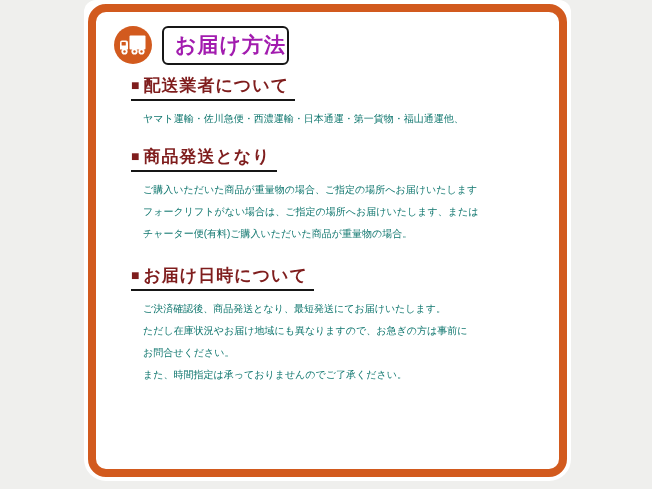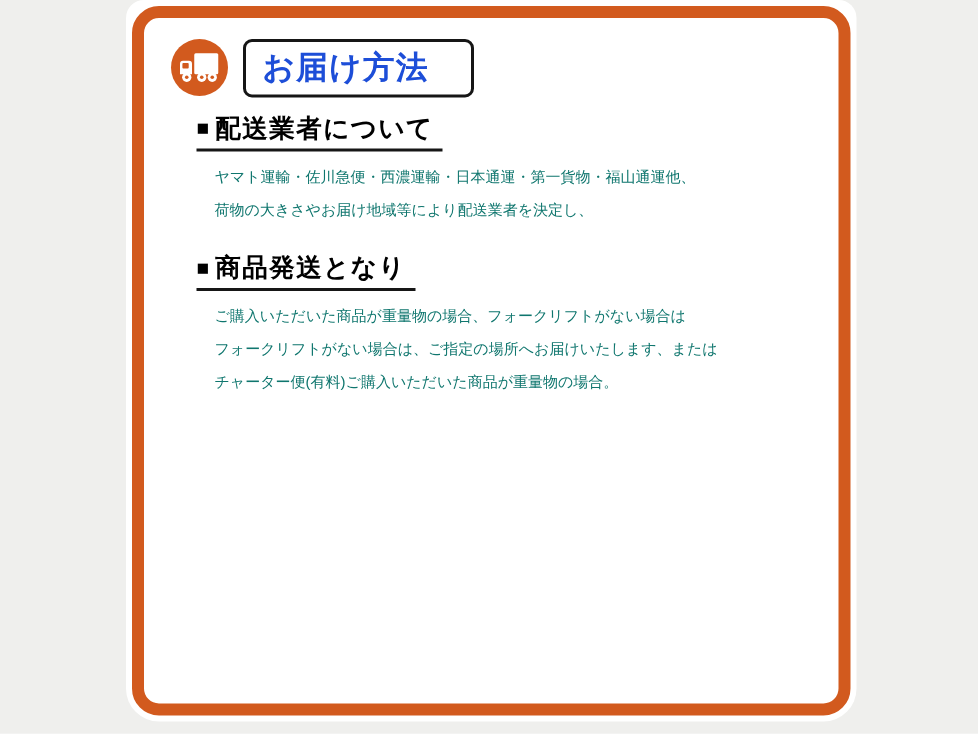--- a/index.html
+++ b/index.html
@@ -37,38 +37,38 @@
     display: flex;
     align-items: center;
     gap: 9px;
     margin-left: -7px;
   }
   .icon-circle { width: 40px; height: 40px; flex: 0 0 auto; display: block; }
   .title-box {
     display: inline-block;
     border: 2px solid #161616;
     border-radius: 6px;
-    padding: 3px 28px 4px 11px;
+    padding: 3px 1px 4px 11px;
     font-size: 21px;
     font-weight: bold;
     letter-spacing: 1px;
-    color: #1d4ed8;
+    color: #a21caf;
     background: #fff;
   }
 
   section { margin-left: 11px; }
   .sec-1 { margin-top: 9px; }
   .sec-2 { margin-top: 15px; }
   .sec-3 { margin-top: 19px; }
   .sec-head {
     display: inline-block;
     font-size: 17px;
     font-weight: bold;
     letter-spacing: 1px;
-    color: #000000;
+    color: #7f1d1d;
     border-bottom: 2px solid #161616;
     padding: 0 6px 2px 0;
     margin-bottom: 5px;
   }
   .sec-head .bullet { font-size: 14px; margin-right: 3px; position: relative; top: -1px; }
   .sec-body { margin-left: 12px; margin-top: 2px; }
   .line {
     font-size: 10px;
     line-height: 22px;
     color: #0f766e;
@@ -99,30 +99,38 @@
               <circle cx="28.5" cy="26.5" r="1.2" fill="#d25a1e"></circle>
             </svg>
           </span>
           <span class="title-box">お届け方法</span>
         </div>
 
         <section class="sec-1">
           <h2 class="sec-head"><span class="bullet">■</span><span>配送業者について</span></h2>
           <div class="sec-body">
             <p class="line">ヤマト運輸・佐川急便・西濃運輸・日本通運・第一貨物・福山通運他、</p>
-            <p class="line">荷物の大きさやお届け地域等により配送業者を決定し、</p>
           </div>
         </section>
 
         <section class="sec-2">
           <h2 class="sec-head"><span class="bullet">■</span><span>商品発送となり</span></h2>
           <div class="sec-body">
-            <p class="line">ご購入いただいた商品が重量物の場合、フォークリフトがない場合は</p>
+            <p class="line">ご購入いただいた商品が重量物の場合、ご指定の場所へお届けいたします</p>
             <p class="line">フォークリフトがない場合は、ご指定の場所へお届けいたします、または</p>
             <p class="line">チャーター便(有料)ご購入いただいた商品が重量物の場合。</p>
           </div>
         </section>
 
+        <section class="sec-3">
+          <h2 class="sec-head"><span class="bullet">■</span><span>お届け日時について</span></h2>
+          <div class="sec-body">
+            <p class="line">ご決済確認後、商品発送となり、最短発送にてお届けいたします。</p>
+            <p class="line">ただし在庫状況やお届け地域にも異なりますので、お急ぎの方は事前に</p>
+            <p class="line">お問合せください。</p>
+            <p class="line">また、時間指定は承っておりませんのでご了承ください。</p>
+          </div>
+        </section>
 
       </div>
     </div>
   </div>
 </div>
 
 </body></html>

